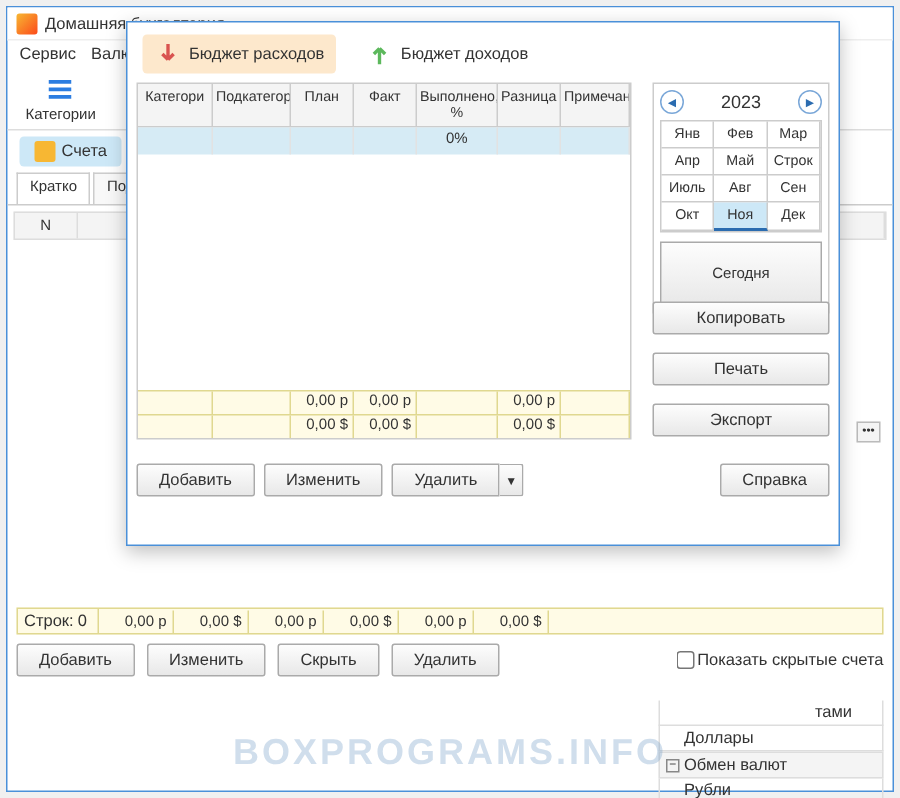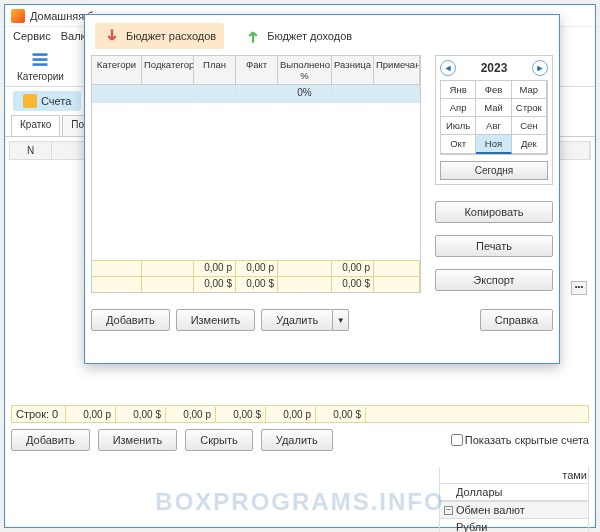--- a/index.html
+++ b/index.html
@@ -48,25 +48,25 @@
 .dg-hdr{display:flex;background:#f4f4f4;border-bottom:1px solid #ccc}
 .dgh{padding:3px 2px;border-right:1px solid #ccc;font-size:9.5px;text-align:center;overflow:hidden}
 .dg-row{display:flex;height:18px;background:#d6ebf5}
 .dgc{border-right:1px solid #e2e2e2;padding:2px;font-size:10px;text-align:center}
 .dg-sum{position:absolute;bottom:0;left:0;right:0}
 .dg-sr{display:flex;height:16px;background:#fffbe6;border-top:1px solid #e0d890}
 .dgs{border-right:1px solid #e0d890;padding:1px 3px;font-size:10px;text-align:right}
 .cal{position:absolute;right:6px;top:40px;width:118px;border:1px solid #ccc;padding:4px}
 .cal-hd{display:flex;align-items:center;justify-content:space-between;margin-bottom:4px}
 .cal-arr{width:16px;height:16px;border:1px solid #7aa7d8;border-radius:50%;display:flex;align-items:center;justify-content:center;color:#2b6cb0;cursor:pointer;font-size:9px}
-.cal-yr{font-size:12px;font-weight:700}
+.cal-yr{font-size:12px;font-weight:400}
 .cal-grid{display:grid;grid-template-columns:repeat(3,1fr);gap:0;border:1px solid #ccc}
 .cal-m{padding:3px 2px;text-align:center;font-size:9.5px;border-right:1px solid #ccc;border-bottom:1px solid #ccc;cursor:pointer}
 .cal-m.sel{background:#cde8f7;border-bottom:2px solid #2b6cb0}
-.cal-today{width:100%;margin-top:6px;padding:3px;background:linear-gradient(#fdfdfd,#e8e8e8);border:1px solid #aaa;cursor:pointer;font-size:10px}
+.cal-today{width:100%;margin-top:6px;padding:15px;background:linear-gradient(#fdfdfd,#e8e8e8);border:1px solid #aaa;cursor:pointer;font-size:10px}
 .side-btns{position:absolute;right:6px;top:186px;width:118px;display:flex;flex-direction:column;gap:12px}
 .dlg-bot{position:absolute;bottom:6px;left:6px;right:6px;display:flex;gap:6px;align-items:center}
 .dlg-bot .sp{flex:1}
 .drop-btn{display:flex}
 .drop-btn .btn{border-radius:2px 0 0 2px}
 .drop-btn .dd{width:16px;border:1px solid #aaa;border-left:none;border-radius:0 2px 2px 0;background:linear-gradient(#fdfdfd,#e8e8e8);display:flex;align-items:center;justify-content:center;font-size:8px;cursor:pointer}
 .wm{position:absolute;left:0;right:0;bottom:16px;text-align:center;font-size:24px;font-weight:700;letter-spacing:2px;color:rgba(120,160,200,.35);pointer-events:none;font-family:Arial}
 </style>
 </head>
 <body>
@@ -106,21 +106,21 @@
   </div>
 
   <div class="grid-area">
     <div class="grid-hdr">
       <div class="gh" style="width:42px">N</div>
       <div class="gh" style="flex:1">Счет</div>
     </div>
     <div class="ext-btn">•••</div>
 
     <div class="side-tree">
-      <div class="tr-cell" style="text-align:right;padding-right:1px">тами</div>
+      <div class="tr-cell" style="text-align:right;padding-right:20px">тами</div>
       <div class="tr-cell">Доллары</div>
       <div class="tr-hdr">
           <span class="exp">−</span>
           <span>Обмен валют</span>
         </div>
       <div class="tr-cell">Рубли</div>
 
     </div>
 
     <div class="bot-sum">

